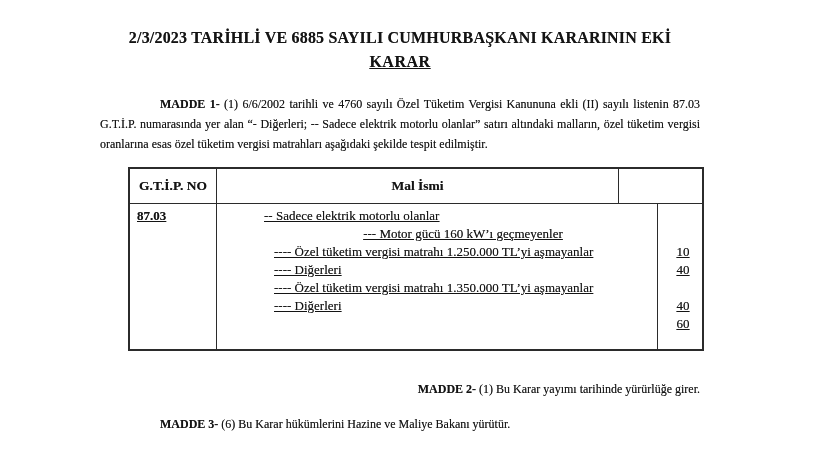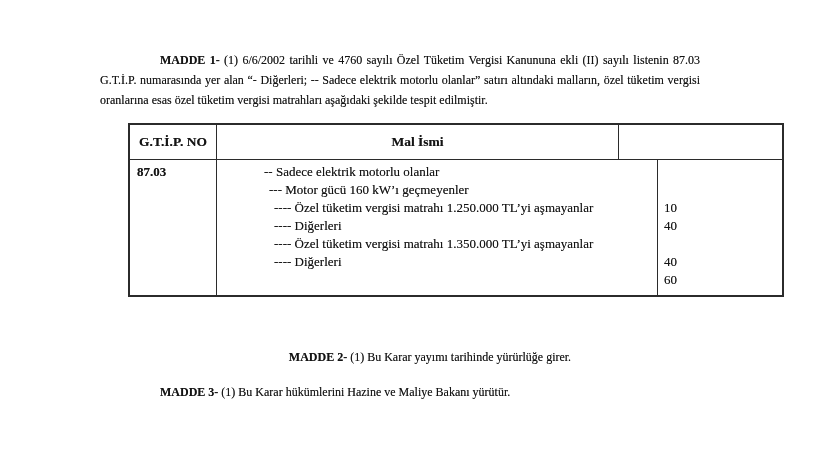--- a/index.html
+++ b/index.html
@@ -39,66 +39,70 @@
     line-height: 20px;
     text-align: justify;
     text-indent: 60px;
   }
   .para-1 { margin-top: 22px; }
   .bold { font-weight: bold; }
 
   .doc-table {
     margin-top: 13px;
     margin-left: 28px;
-    width: 656px;
+    width: 576px;
     border: 2px solid #2b2b2b;
     font-size: 13px;
   }
   .t-header {
     display: flex;
     border-bottom: 1.5px solid #2b2b2b;
     font-weight: bold;
     font-size: 13.5px;
   }
   .t-header .th {
     display: flex;
     flex-direction: column;
     align-items: center;
     justify-content: center;
     min-height: 34px;
     line-height: 16px;
     text-align: center;
   }
   .c1 { width: 87px; border-right: 1.5px solid #2b2b2b; flex-shrink: 0; }
   .c2 { width: 402px; border-right: 1.5px solid #2b2b2b; flex-shrink: 0; }
-  .c3 { flex: 1; }
+  .c3 { flex: 1; text-align: center; }
   .t-body { display: flex; }
-  .t-body .td { padding-top: 3px; padding-bottom: 6px; }
+  .t-body .td { padding-top: 3px; padding-bottom: 16px; text-decoration: underline; }
   .t-body .c1 { padding-left: 7px; font-weight: bold; }
   .t-body .c2 { padding-left: 8px; margin-left: 39px; }
   .t-body .c3 { padding-left: 6px; }
   .t-line {
     height: 18px;
     line-height: 18px;
     white-space: nowrap;
     overflow: hidden;
   }
   .indent1 { padding-left: 0px; }
-  .indent2 { padding-left: 5px; }
+  .indent2 { padding-left: 5px; text-align: center; }
   .indent3 { padding-left: 10px; }
 
-  .para-2 { margin-top: 50px; text-align: center; }
+  .para-2 { margin-top: 28px; text-align: right; }
   .para-3 { margin-top: 15px; text-align: left; }
 </style>
 </head>
 <body>
 
 <div class="page">
   <div class="content">
 
+    <div class="title-block">
+      <div class="title-line1">2/3/2023 TARİHLİ VE 6885 SAYILI CUMHURBAŞKANI KARARININ EKİ</div>
+      <div class="title-line2">KARAR</div>
+    </div>
 
     <p class="para para-1"><span class="bold">MADDE 1-</span> <span>(1) 6/6/2002 tarihli ve 4760 sayılı Özel Tüketim Vergisi Kanununa ekli (II) sayılı listenin 87.03 G.T.İ.P. numarasında yer alan “- Diğerleri; -- Sadece elektrik motorlu olanlar” satırı altındaki malların, özel tüketim vergisi oranlarına esas özel tüketim vergisi matrahları aşağıdaki şekilde tespit edilmiştir.</span></p>
 
     <div class="doc-table">
       <div class="t-header">
         <div class="th c1">
           <div>G.T.İ.P. NO</div>
         </div>
         <div class="th c2">
           <div>Mal İsmi</div>
@@ -123,16 +127,16 @@
           <div class="t-line">40</div>
           <div class="t-line"></div>
           <div class="t-line">40</div>
           <div class="t-line">60</div>
         </div>
       </div>
     </div>
 
     <p class="para para-2"><span class="bold">MADDE 2-</span> <span>(1) Bu Karar yayımı tarihinde yürürlüğe girer.</span></p>
 
-    <p class="para para-3"><span class="bold">MADDE 3-</span> <span>(1) Bu Karar hükümlerini Hazine ve Maliye Bakanı yürütür.</span></p>
+    <p class="para para-3"><span class="bold">MADDE 3-</span> <span>(6) Bu Karar hükümlerini Hazine ve Maliye Bakanı yürütür.</span></p>
 
   </div>
 </div>
 
 </body></html>

